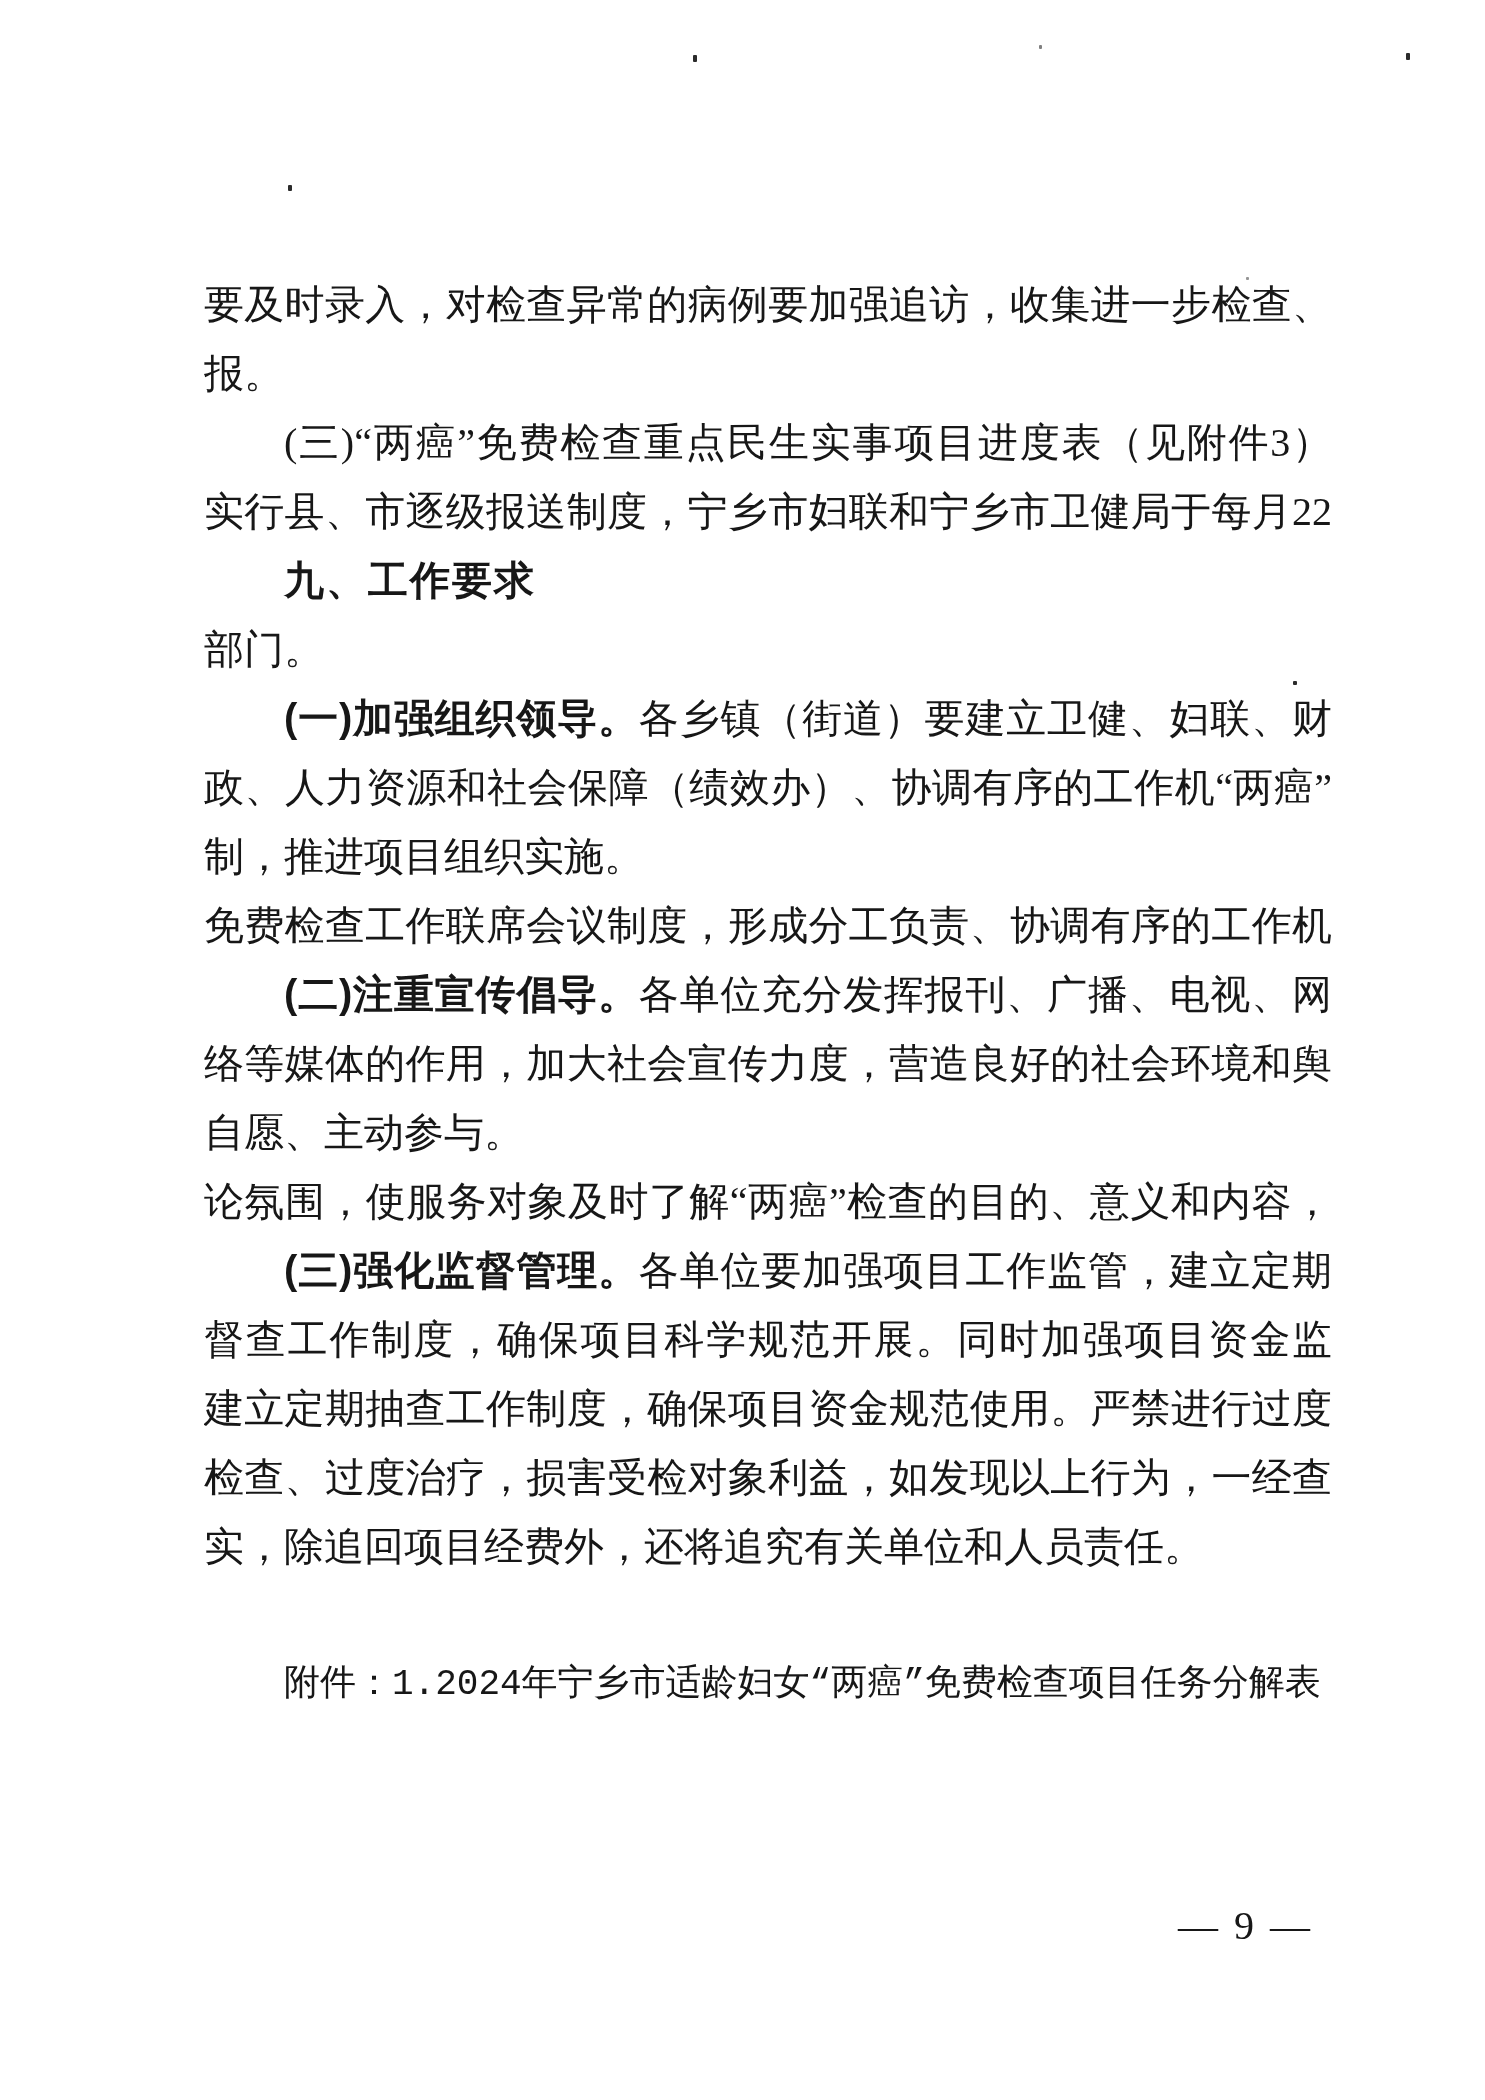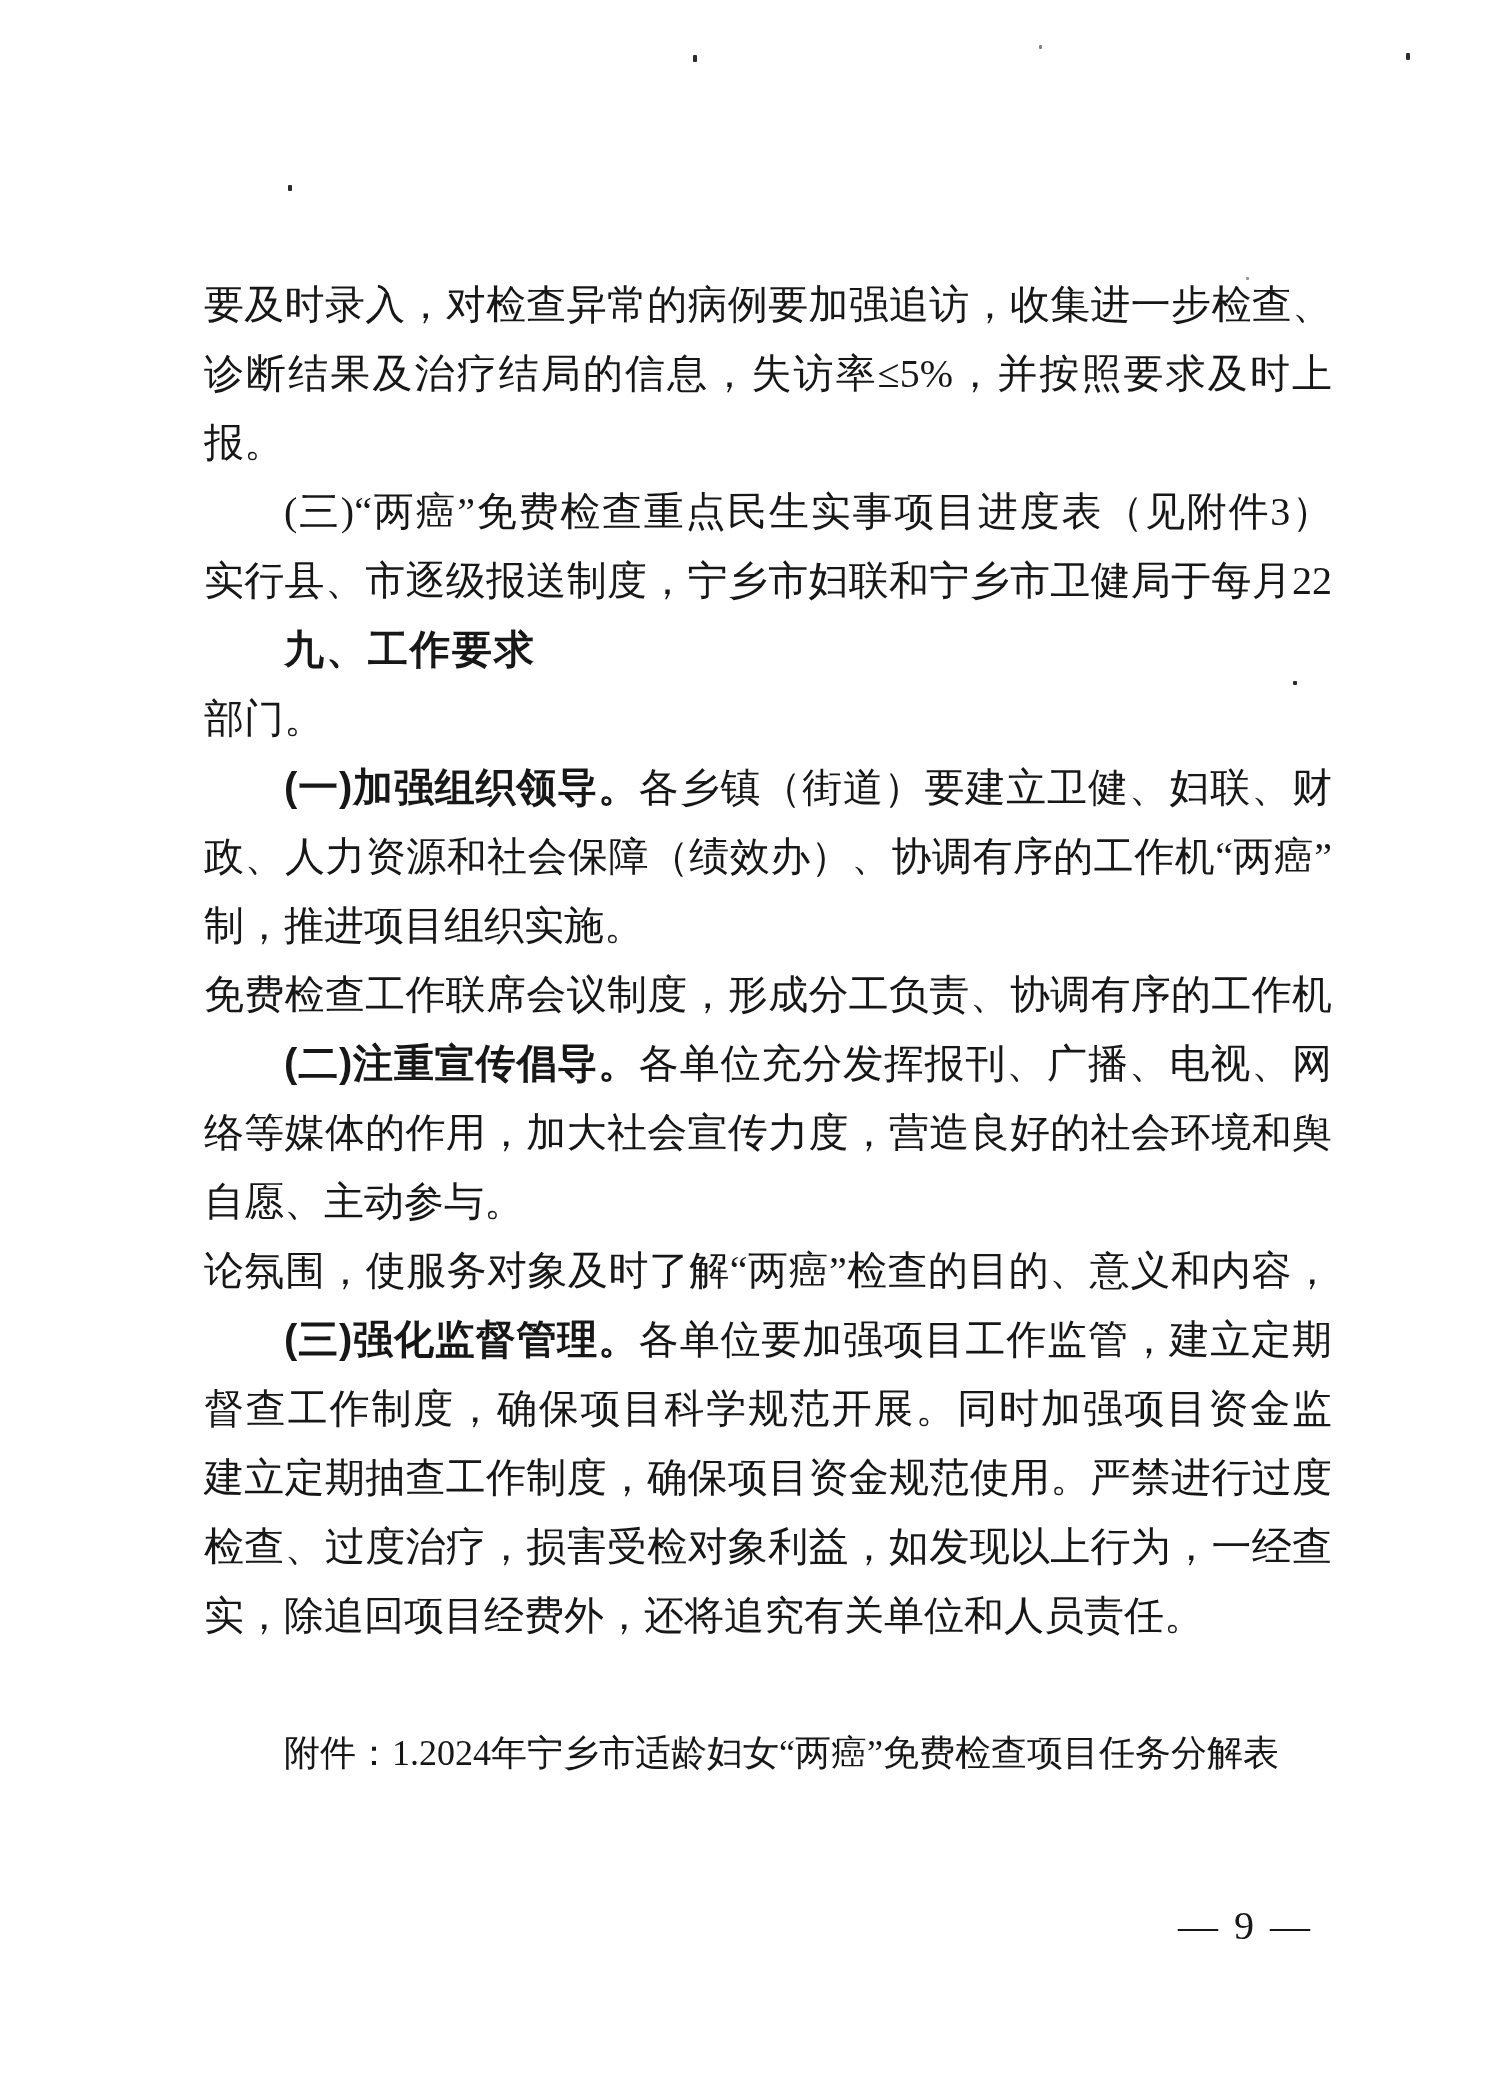--- a/index.html
+++ b/index.html
@@ -34,21 +34,21 @@
     text-align-last: justify;
     text-justify: inter-character;
   }
   .line.indent { text-indent: 80px; }
   .line.blank  { }
   .line.heading {
     font-weight: 700;
     font-family: "Liberation Sans", "DejaVu Sans", sans-serif;
     letter-spacing: 2px;
   }
-  .line.attachment { font-size: 36px; }
+  .line.attachment { font-size: 36px; font-family: Liberation Mono, monospace; }
 
   .bold-run {
     font-weight: 700;
     font-family: "Liberation Sans", "DejaVu Sans", sans-serif;
   }
   .text-run { }
 
   .page-number {
     position: absolute;
     left: 1178px;
@@ -74,21 +74,20 @@
 
   <div class="speck" style="left:693px;  top:55px;  width:4px; height:7px;"></div>
   <div class="speck" style="left:1039px; top:45px;  width:3px; height:4px; opacity:.6;"></div>
   <div class="speck" style="left:1406px; top:53px;  width:4px; height:7px;"></div>
   <div class="speck" style="left:288px;  top:185px; width:4px; height:6px;"></div>
   <div class="speck" style="left:1246px; top:277px; width:3px; height:3px; opacity:.5;"></div>
   <div class="speck" style="left:1293px; top:681px; width:4px; height:4px;"></div>
 
   <div class="document-body">
       <div class="line justify"><span class="text-run">要及时录入，对检查异常的病例要加强追访，收集进一步检查、</span></div>
-      <div class="line justify"><span class="text-run">诊断结果及治疗结局的信息，失访率≤5%，并按照要求及时上</span></div>
       <div class="line"><span class="text-run">报。</span></div>
       <div class="line justify indent"><span class="text-run">(三)“两癌”免费检查重点民生实事项目进度表（见附件3）</span></div>
       <div class="line justify"><span class="text-run">实行县、市逐级报送制度，宁乡市妇联和宁乡市卫健局于每月22</span></div>
       <div class="line indent heading"><span class="text-run">九、工作要求</span></div>
       <div class="line"><span class="text-run">部门。</span></div>
       <div class="line justify indent"><span class="bold-run">(一)加强组织领导。</span><span class="text-run">各乡镇（街道）要建立卫健、妇联、财</span></div>
       <div class="line justify"><span class="text-run">政、人力资源和社会保障（绩效办）、协调有序的工作机“两癌”</span></div>
       <div class="line"><span class="text-run">制，推进项目组织实施。</span></div>
       <div class="line justify"><span class="text-run">免费检查工作联席会议制度，形成分工负责、协调有序的工作机</span></div>
       <div class="line justify indent"><span class="bold-run">(二)注重宣传倡导。</span><span class="text-run">各单位充分发挥报刊、广播、电视、网</span></div>

